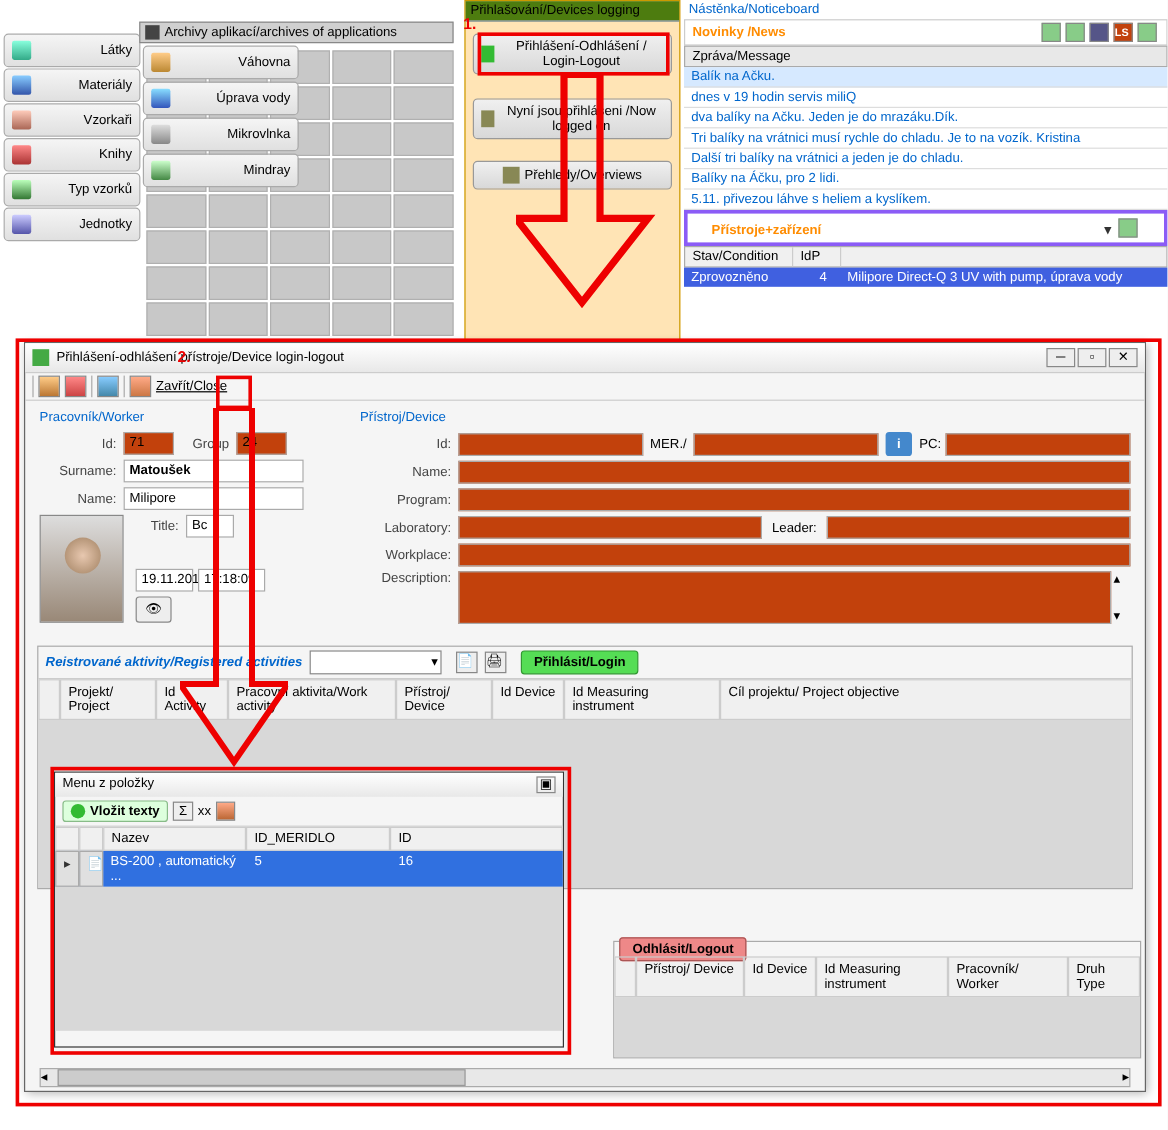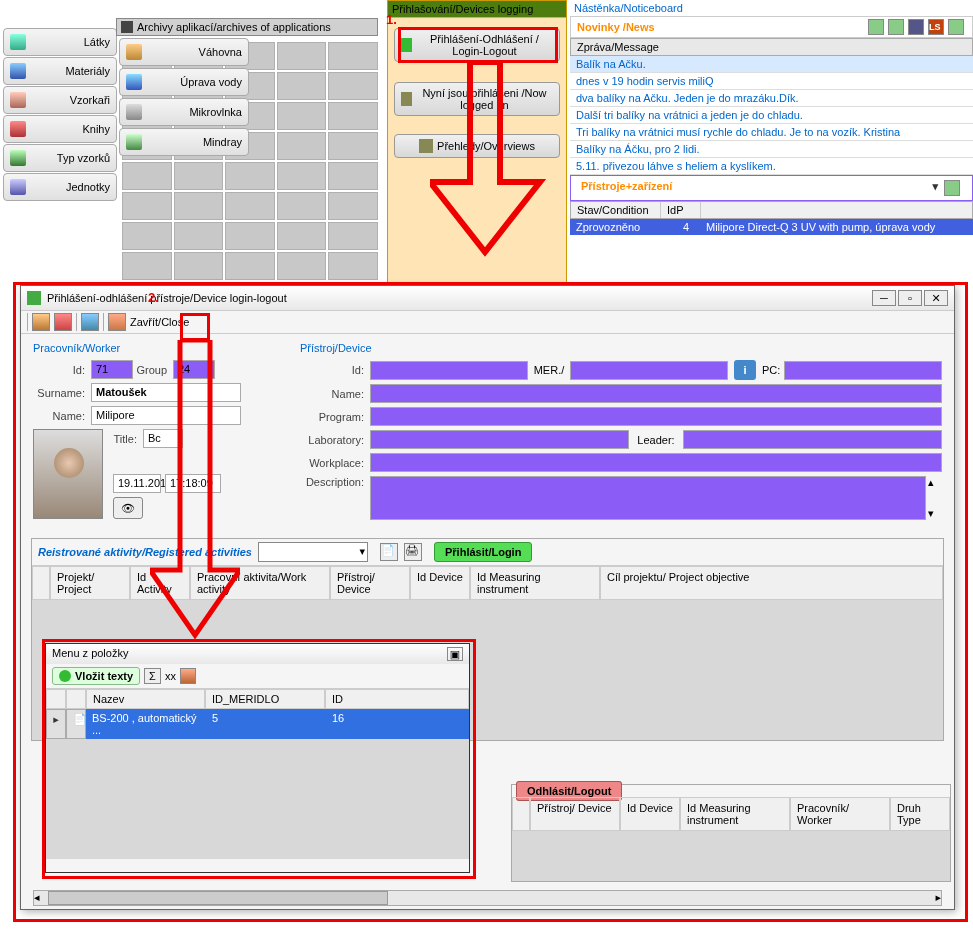--- a/index.html
+++ b/index.html
@@ -18,49 +18,49 @@
 .devices-header { background: #4d7c0f; border-bottom: 1px solid #aac; padding: 2px 4px; }
 .dbtn { background: linear-gradient(#f0f0f0,#d8d8d8); border: 1px solid #999; border-radius: 4px; margin: 4px 6px; padding: 4px 6px; text-align: center; display: flex; align-items: center; justify-content: center; cursor: pointer; }
 .dbtn .ico { width: 14px; height: 14px; background: #6a6; margin-right: 4px; }
 .right-panel { position: absolute; left: 570px; top: 0; width: 403px; height: 290px; }
 .notice { padding: 2px 4px; color: #0066cc; }
 .news-header { color: #ff8c00; font-weight: bold; padding: 2px 6px; display: flex; align-items: center; border: 1px solid #ccc; }
 .tool-ico { width: 16px; height: 16px; background: #8c8; border: 1px solid #888; margin: 0 2px; }
 .msg-header { background: #e8e8e8; border: 1px solid #aaa; padding: 2px 6px; }
 .msg-row { color: #0066cc; border-bottom: 1px solid #ddd; padding: 2px 6px; cursor: pointer; }
 .msg-row.sel { background: #d6e9ff; }
-.section-header { color: #ff8c00; font-weight: bold; padding: 4px 10px; border: 1px solid #8b5cf6; display: flex; align-items: flex-start; }
+.section-header { color: #ff8c00; font-weight: bold; padding: 4px 20px; border: 3px solid #8b5cf6; display: flex; align-items: flex-end; }
 .instr-headers { display: flex; background: #f0f0f0; border: 1px solid #aaa; }
 .instr-headers div { padding: 2px 6px; border-right: 1px solid #ccc; }
 .instr-row { display: flex; background: #4060e0; color: #fff; padding: 2px 6px; }
 
 .annotation { position: absolute; color: #e00; font-weight: bold; font-size: 13px; pointer-events: none; }
 .red-box { position: absolute; border: 3px solid #e00; pointer-events: none; }
 .arrow { position: absolute; pointer-events: none; }
 
 .modal { position: absolute; left: 20px; top: 285px; width: 935px; height: 625px; background: #f5f5f5; border: 1px solid #666; box-shadow: 2px 2px 8px rgba(0,0,0,0.3); }
 .modal-title { background: linear-gradient(#fff,#e8e8e8); border-bottom: 1px solid #ccc; padding: 4px 6px; display: flex; align-items: center; }
 .winbtns { display: flex; margin-left: auto; }
 .winbtn { width: 24px; height: 16px; border: 1px solid #888; background: #eee; margin-left: 2px; text-align: center; line-height: 14px; cursor: pointer; }
-.toolbar { padding: 2px 6px; display: flex; align-items: center; gap: 4px; border-bottom: 1px solid #ccc; }
+.toolbar { padding: 2px 6px; display: flex; align-items: center; gap: 4px; border-bottom: 1px solid #ccc; text-decoration: underline; }
 .toolbar .ico { width: 18px; height: 18px; border: 1px solid #888; background: #ddd; cursor: pointer; }
 .toolbar .ico.cancel { background: linear-gradient(#f88,#c44); }
 .toolbar .ico.device { background: linear-gradient(#8cf,#48a); }
 .toolbar .sep { width: 1px; height: 18px; background: #aaa; }
 .close-t { display: flex; align-items: center; cursor: pointer; }
 .close-t .ico { background: linear-gradient(#fa8,#c74); }
 
 .form-area { display: flex; padding: 8px 12px; gap: 12px; }
 .worker-col { width: 255px; }
 .device-col { flex: 1; }
 .grp-title { color: #0066cc; margin-bottom: 6px; }
 .frow { display: flex; align-items: center; margin-bottom: 4px; }
-.flabel { text-align: right; width: 58px; padding-right: 6px; color: #444; }
+.flabel { text-align: right; width: 58px; padding-right: 6px; color: #444; margin-left: 12px; }
 .finput { background: #fff; border: 1px solid #aaa; padding: 2px 4px; height: 19px; }
-.finput.ro { background: #8b5cf6; }
+.finput.ro { background: #c2410c; }
 .photo { width: 70px; height: 90px; background: linear-gradient(#ddd,#998877); border: 1px solid #888; position: relative; }
 .photo::after { content:""; position:absolute; left:20px; top:18px; width:30px; height:30px; border-radius:50%; background: radial-gradient(#e8c8b0,#a08060); }
 .eye-btn { width: 30px; height: 22px; border: 1px solid #888; background: #eee; border-radius: 3px; margin-top: 4px; cursor: pointer; text-align:center; line-height:20px; }
 
 .device-col .frow .flabel { width: 70px; }
 .device-col .finput { flex: 1; }
 .info-btn { width: 22px; height: 20px; background: #48c; color: #fff; border-radius: 3px; text-align: center; line-height: 20px; font-weight: bold; cursor: pointer; margin: 0 6px; }
 
 .activities { margin: 6px 10px; border: 1px solid #aaa; }
 .act-bar { display: flex; align-items: center; padding: 3px 6px; border-bottom: 1px solid #ccc; gap: 6px; }
@@ -231,22 +231,22 @@
     <span class="tool-ico"></span>
     <span class="tool-ico"></span>
     <span class="tool-ico" style="background:#558"></span>
     <span class="tool-ico" style="background:#c2410c;color:#fff;font-size:9px;text-align:left;line-height:14px">LS</span>
     <span class="tool-ico"></span>
   </div>
   <div class="msg-header">Zpráva/Message</div>
   <div class="msg-row sel">Balík na Ačku.</div>
   <div class="msg-row">dnes v 19 hodin servis miliQ</div>
   <div class="msg-row">dva balíky na Ačku. Jeden je do mrazáku.Dík.</div>
+  <div class="msg-row">Tri balíky na vrátnici musí rychle do chladu. Je to na vozík. Kristina</div>
   <div class="msg-row">Další tri balíky na vrátnici a jeden je do chladu.</div>
-  <div class="msg-row">Tri balíky na vrátnici musí rychle do chladu. Je to na vozík. Kristina</div>
   <div class="msg-row">Balíky na Áčku, pro 2 lidi.</div>
   <div class="msg-row">5.11. přivezou láhve s heliem a kyslíkem.</div>
   <div class="section-header">
     <span>Přístroje+zařízení</span>
     <span style="flex:1"></span>
       <span style="color:#333">▾</span>
     <span class="tool-ico" style="margin-left:6px"></span>
   </div>
   <div class="instr-headers">
     <div style="width:90px">Stav/Condition</div>

